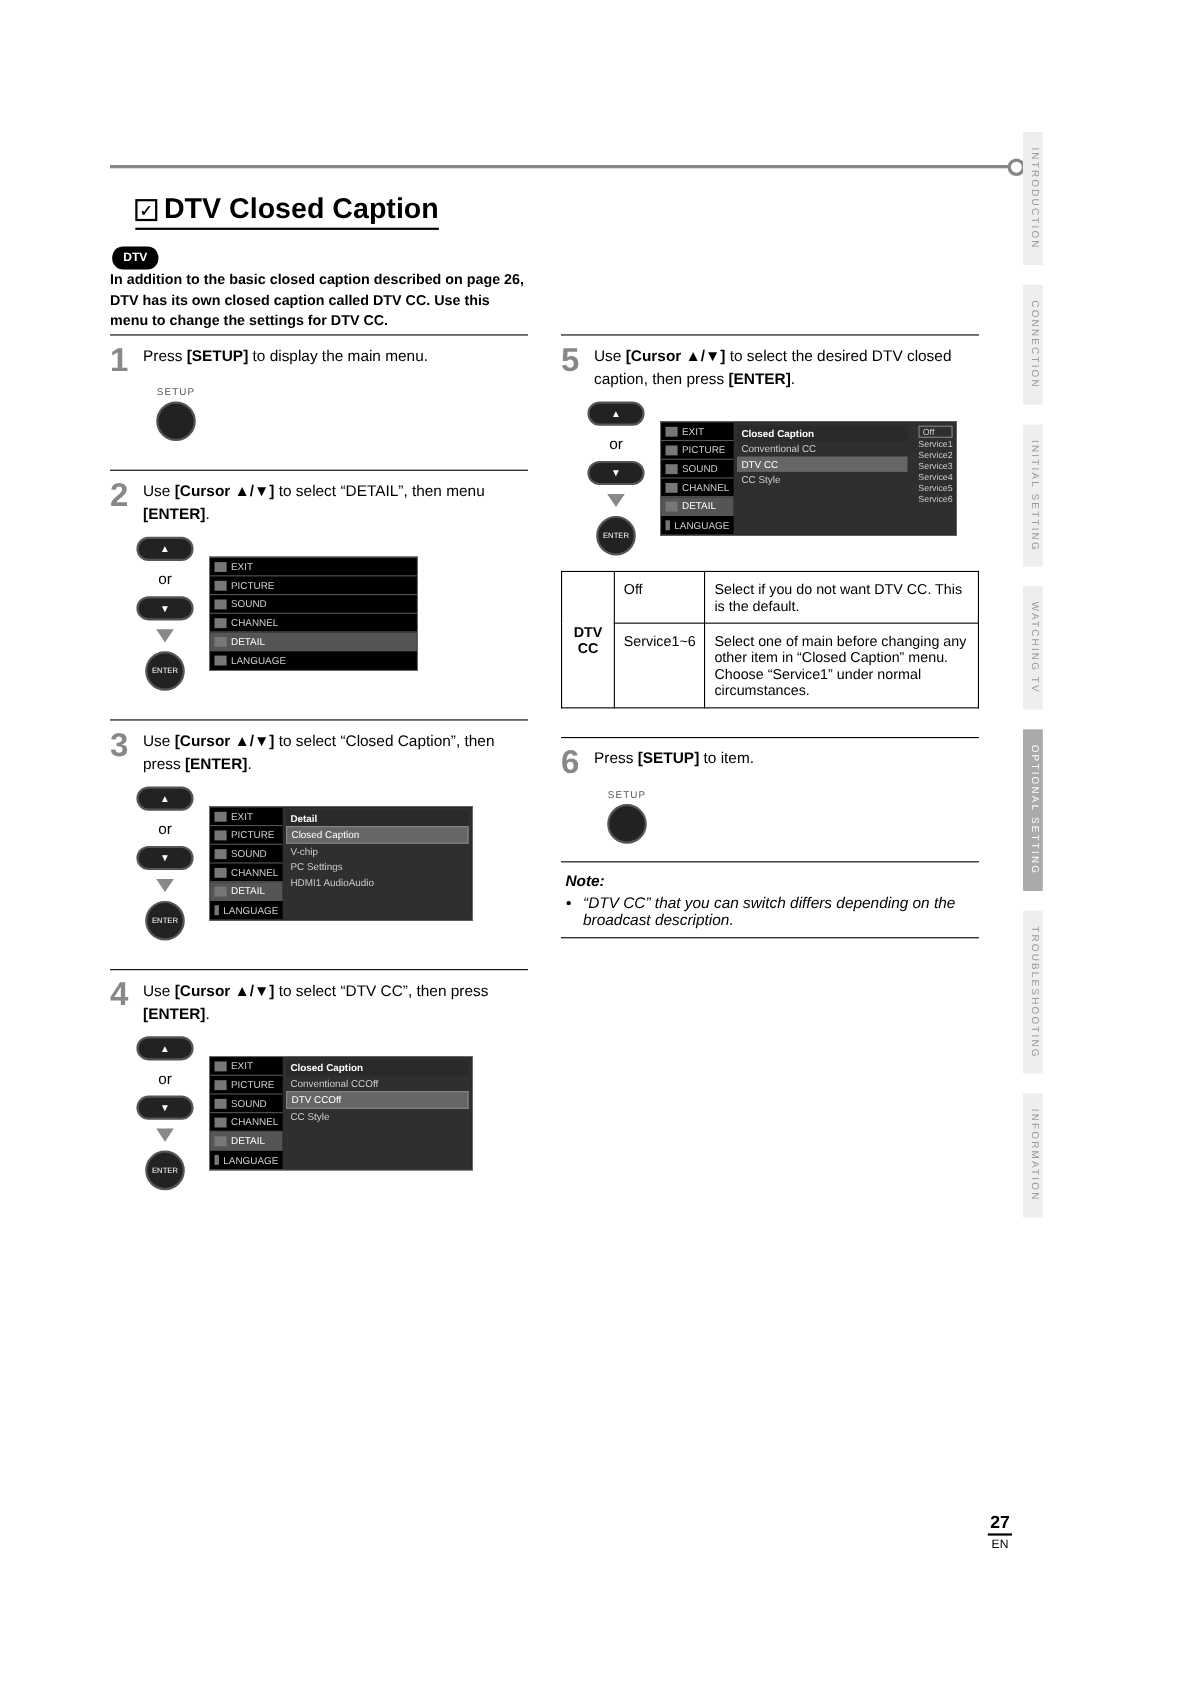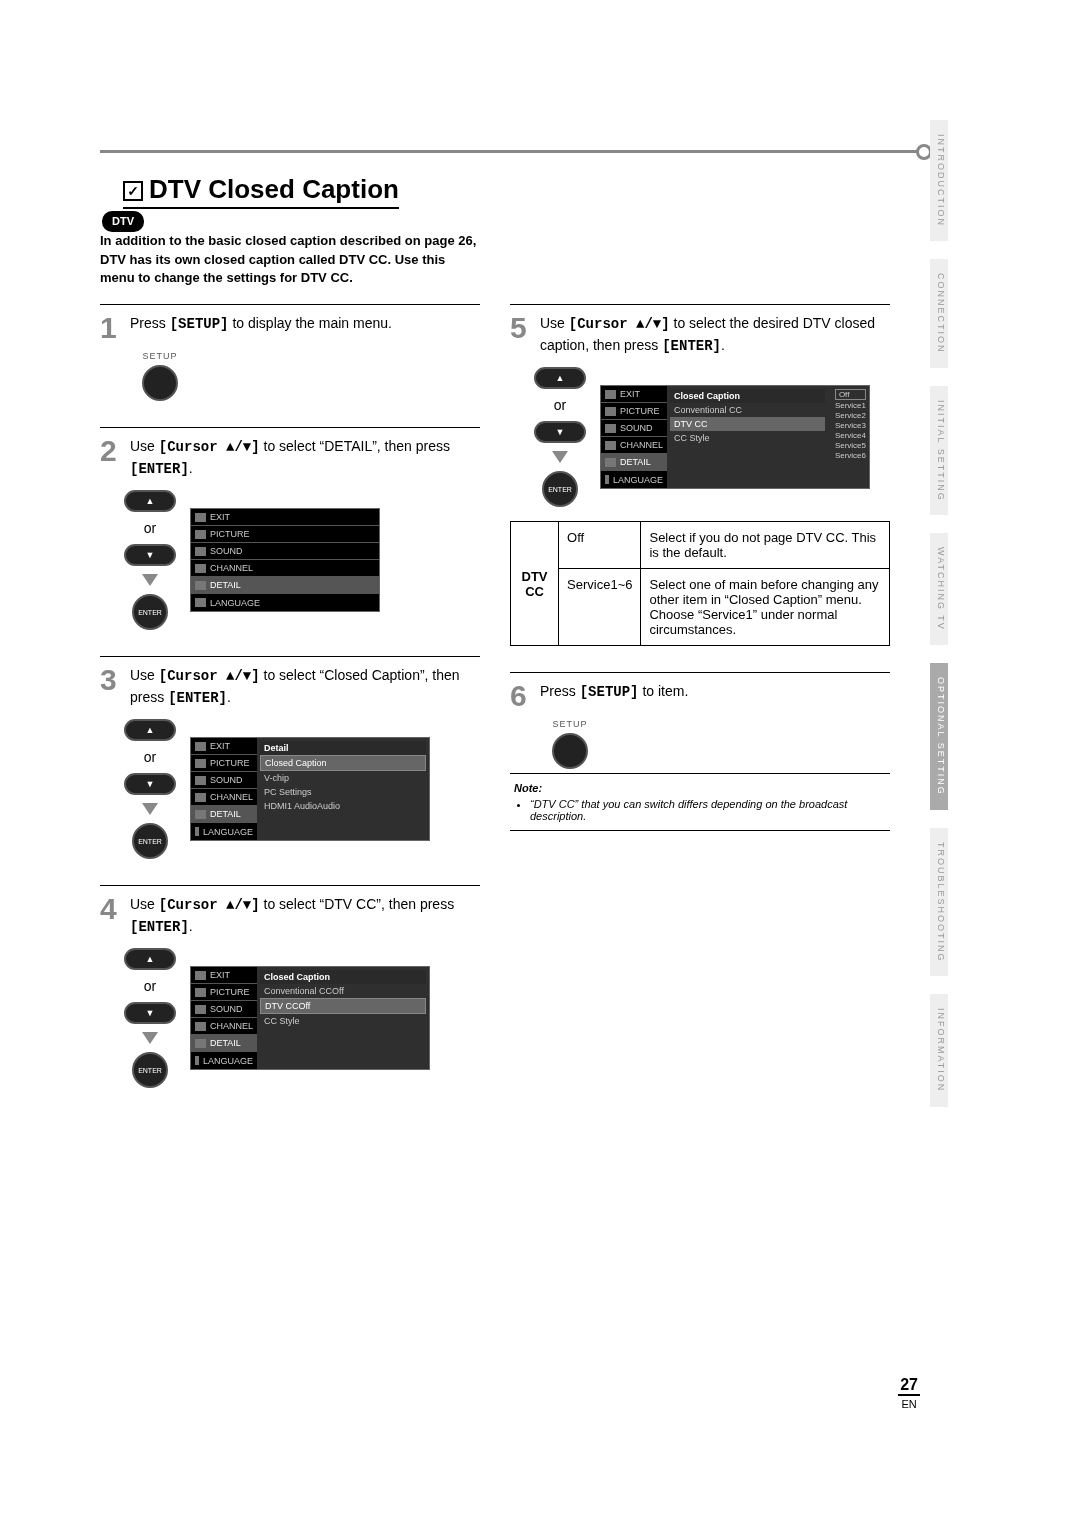--- a/index.html
+++ b/index.html
@@ -3,29 +3,29 @@
 <meta charset="utf-8">
 <style>
   * { margin: 0; padding: 0; box-sizing: border-box; }
   body { width: 1080px; height: 1528px; background: #fff; font-family: Arial, Helvetica, sans-serif; color: #000; position: relative; }
   .page { position: relative; width: 100%; height: 100%; padding: 140px 60px 60px 100px; }
   .rule { position: absolute; left: 100px; right: 150px; top: 150px; border-top: 3px solid #888; }
   .rule-dot { position: absolute; right: 148px; top: 144px; width: 16px; height: 16px; border: 3px solid #888; border-radius: 50%; background: #fff; }
   .title { position: absolute; left: 100px; top: 174px; font-size: 26px; font-weight: bold; border-bottom: 2px solid #000; padding-bottom: 2px; margin-left: 23px; }
   .title-check { display: inline-block; width: 20px; height: 20px; border: 2px solid #000; margin-right: 6px; vertical-align: 2px; text-align: center; line-height: 16px; font-size: 14px; }
   .dtv-pill { display: inline-block; background: #000; color: #fff; font-size: 11px; font-weight: bold; padding: 3px 10px; border-radius: 10px; margin-left: 2px; }
-  .intro { position: absolute; left: 100px; top: 211px; width: 380px; font-size: 13px; line-height: 1.4; font-weight: bold; }
+  .intro { position: absolute; left: 100px; top: 224px; width: 380px; font-size: 13px; line-height: 1.4; font-weight: bold; }
   .col { position: absolute; width: 380px; }
   .col-left { left: 100px; top: 296px; }
   .col-right { left: 510px; top: 296px; }
   .step { border-top: 1px solid #000; padding: 8px 0 18px 0; margin-top: 8px; }
   .step-header { display:flex; align-items:flex-start; gap:6px; }
   .stepnum { font-size: 30px; font-weight: bold; color: #888; line-height: 1; margin-right: 2px; min-width:22px; }
   .step p { font-size: 14px; line-height: 1.5; }
-  .step b { font-weight: bold; font-family: Liberation Mono, monospace; }
+  .step b { font-weight: bold; }
   .remote-block { display: flex; align-items: center; gap: 14px; margin-top: 10px; margin-left: 24px; }
   .remote-arrows { display: flex; flex-direction: column; align-items: center; gap: 8px; }
   .btn-oval { width: 52px; height: 22px; background: #222; border-radius: 11px; display: flex; align-items: center; justify-content: center; color: #fff; font-size: 10px; border: 2px solid #555; }
   .btn-round { width: 36px; height: 36px; background: #222; border-radius: 50%; display: flex; align-items: center; justify-content: center; color: #fff; font-size: 7px; border: 2px solid #555; }
   .or-text { font-size: 14px; }
   .setup-block { display:flex; flex-direction:column; align-items:center; gap:4px; margin-top:8px; margin-left:30px; width:60px; }
   .setup-label { font-size:9px; color:#555; letter-spacing:1px; }
   .tri-down { width:0; height:0; border-left:8px solid transparent; border-right:8px solid transparent; border-top:12px solid #888; }
 
   
@@ -42,21 +42,21 @@
   .osd-item { padding:2px 4px; display:flex; justify-content:flex-start; }
   .osd-item.hl { background:#666; color:#fff; }
   .osd-item.boxed { border:1px solid #888; }
   .osd-right-col { display:flex; flex-direction:column; font-size:8px; gap:1px; padding-left:6px; }
 
   
   .opt-table { border:1px solid #000; width:380px; margin-top:14px; font-size:13px; border-collapse:collapse; }
   .opt-table td { border:1px solid #000; padding:8px; vertical-align:top; }
   .opt-table .lab { font-weight:bold; text-align:center; vertical-align:middle; }
 
-  .note-box { border:1px solid #000; border-left:none; border-right:none; padding:8px 4px; margin-top:4px; font-size:11px; }
+  .note-box { border:1px solid #000; border-left:none; border-right:none; padding:8px 4px; margin-top:16px; font-size:14px; }
   .note-box .nh { font-style:italic; font-weight:bold; }
   .note-box ul { margin:4px 0 0 16px; font-style:italic; }
 
   
   .sidetabs { position:absolute; right:132px; top:120px; width:18px; display:flex; flex-direction:column; gap:18px; }
   .tab { writing-mode:vertical-rl; font-size:9px; letter-spacing:2px; background:#eee; color:#999; padding:14px 2px; text-align:center; }
   .tab.active { background:#aaa; color:#fff; }
 
   .pagenum { position:absolute; right:160px; bottom:118px; text-align:center; }
   .pagenum .pn { font-size:16px; font-weight:bold; border-bottom:2px solid #000; display:inline-block; padding:0 2px; }
@@ -92,21 +92,21 @@
       <div class="setup-block">
         <span class="setup-label">SETUP</span>
         <div class="btn-round"></div>
       </div>
     </div>
 
     <div class="step">
       <div class="step-header">
         <span class="stepnum">2</span>
         <p>
-          <span>Use </span><b>[Cursor ▲/▼]</b><span> to select “DETAIL”, then press </span><b>[ENTER]</b><span>.</span>
+          <span>Use </span><b>[Cursor ▲/▼]</b><span> to select “DETAIL”, then menu </span><b>[ENTER]</b><span>.</span>
         </p>
       </div>
       <div class="remote-block">
         <div class="remote-arrows">
           <div class="btn-oval">
               <span class="arrows-in-btn">▲</span>
             </div>
           <span class="or-text">or</span>
           <div class="btn-oval">
               <span class="arrows-in-btn">▼</span>
@@ -355,21 +355,21 @@
             </div>
           </div>
         </div>
       </div>
 
       <table class="opt-table">
         <tbody>
             <tr>
           <td rowspan="2" class="lab">DTV CC</td>
           <td>Off</td>
-          <td>Select if you do not page DTV CC. This is the default.</td>
+          <td>Select if you do not want DTV CC. This is the default.</td>
         </tr>
         <tr>
           <td>Service1~6</td>
           <td>Select one of main before changing any other item in “Closed Caption” menu. Choose “Service1” under normal circumstances.</td>
         </tr>
       </tbody>
         </table>
     </div>
 
     <div class="step">

